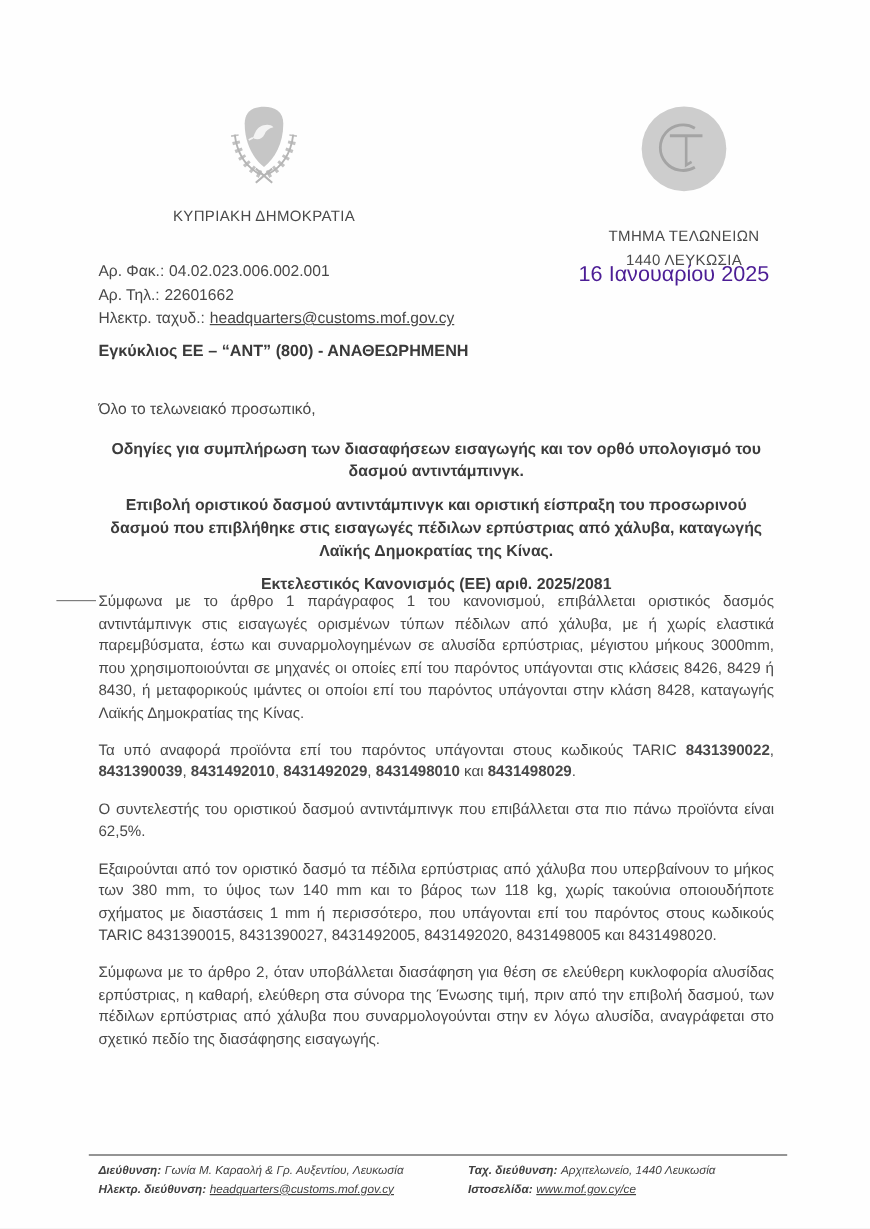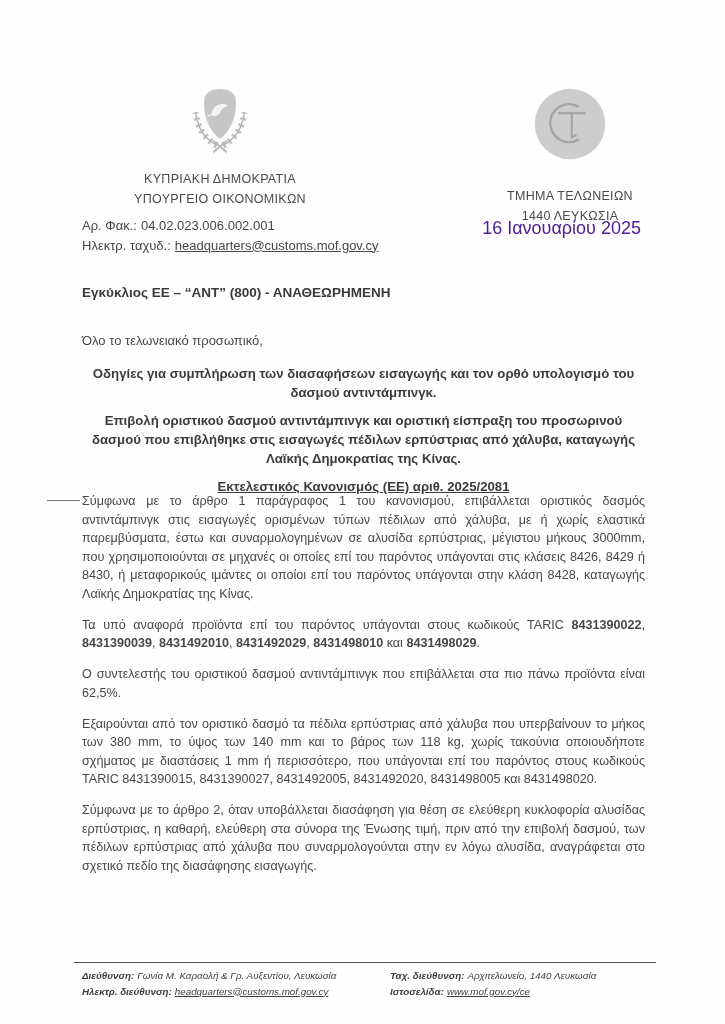--- a/index.html
+++ b/index.html
@@ -30,21 +30,21 @@
   .date { position: absolute; top: 218px; right: 84px; font-size: 18px; color: #4c1d95; }
 
   
   .subject { position: absolute; left: 82px; top: 285px; font-size: 13.5px; font-weight: 700; color: #3a3a3a; }
   .salutation { position: absolute; left: 82px; top: 333px; font-size: 13px; color: #474747; }
 
   
   .title-block { position: absolute; left: 82px; top: 364px; width: 563px; text-align: center;
                  font-weight: 700; font-size: 13.2px; line-height: 19px; color: #3c3c3c; }
   .title-block p { margin: 0 0 9px 0; }
-  .title-block .regulation { text-decoration: underline; margin-bottom: 0; }
+  .title-block .regulation { margin-bottom: 0; }
 
   
   .margin-tick { position: absolute; left: 47px; top: 500px; width: 33px; border-top: 1.6px solid #7d7d7d; }
   .body-block { position: absolute; left: 82px; top: 492px; width: 563px;
                 font-size: 12.6px; line-height: 18.5px; text-align: justify; color: #484848; }
   .body-block p { margin: 0 0 12.5px 0; }
 
   
   .footer-rule { position: absolute; left: 74px; top: 962px; width: 582px; border-top: 1.6px solid #4f4f4f; }
   .footer { position: absolute; left: 82px; top: 968px; width: 566px; display: flex;
@@ -68,37 +68,39 @@
       <path d="M43 63 C55 57 63 45 65 29" stroke="#b5b5b5" stroke-width="1.6" fill="none"></path>
 
       <path d="M33 70 L47 58 M47 70 L33 58" stroke="#b5b5b5" stroke-width="1.8" fill="none"></path>
 
       <path d="M40 5 C30.5 5 23.5 9 23.5 19.5 C23.5 37 31 49.5 40 56.5 C49 49.5 56.5 37 56.5 19.5 C56.5 9 49.5 5 40 5 Z" fill="#c6c6c6"></path>
 
       <path d="M32.5 27 C35 20.5 44.5 18.5 48 22.5 C44 23.5 41.5 25.5 40.5 28.5 C38.5 33 33.5 34 30.5 31.5 C31.5 29.5 31.8 28.2 32.5 27 Z" fill="#f3f3f3"></path>
       <path d="M30.5 31.5 L27 33.5" stroke="#f3f3f3" stroke-width="1.5"></path>
     </svg>
     <div class="org-line">ΚΥΠΡΙΑΚΗ ΔΗΜΟΚΡΑΤΙΑ</div>
-    <div class="org-line">ΥΠΟΥΡΓΕΙΟ ΟΙΚΟΝΟΜΙΚΩΝ</div>
   </div>
 
   <div class="org-right">
     <svg viewBox="0 0 84 84" aria-hidden="true">
       <circle cx="42" cy="42" r="39" fill="#cdcdcd"></circle>
       <path d="M52 23 A 21 21 0 1 0 52 59" stroke="#a4a4a4" stroke-width="2.6" fill="none"></path>
       <path d="M29 30 L59 30" stroke="#a4a4a4" stroke-width="2.6" fill="none"></path>
       <path d="M44 30 L44 57 L49 54" stroke="#a4a4a4" stroke-width="2.4" fill="none"></path>
     </svg>
     <div class="org-line">ΤΜΗΜΑ ΤΕΛΩΝΕΙΩΝ</div>
     <div class="org-line">1440 ΛΕΥΚΩΣΙΑ</div>
   </div>
 
   <div class="ref-block">
     <div>
       <span class="ref-label">Αρ. Φακ.:</span><span>04.02.023.006.002.001</span>
+    </div>
+    <div>
+      <span class="ref-label">Αρ. Τηλ.:</span><span>22601662</span>
     </div>
     <div>
       <span class="ref-label">Ηλεκτρ. ταχυδ.:</span><span class="ref-email">headquarters@customs.mof.gov.cy</span>
     </div>
   </div>
   <div class="date">16 Ιανουαρίου 2025</div>
 
   <div class="subject">Εγκύκλιος ΕΕ – “ΑΝΤ” (800) - ΑΝΑΘΕΩΡΗΜΕΝΗ</div>
 
   <div class="salutation">Όλο το τελωνειακό προσωπικό,</div>

